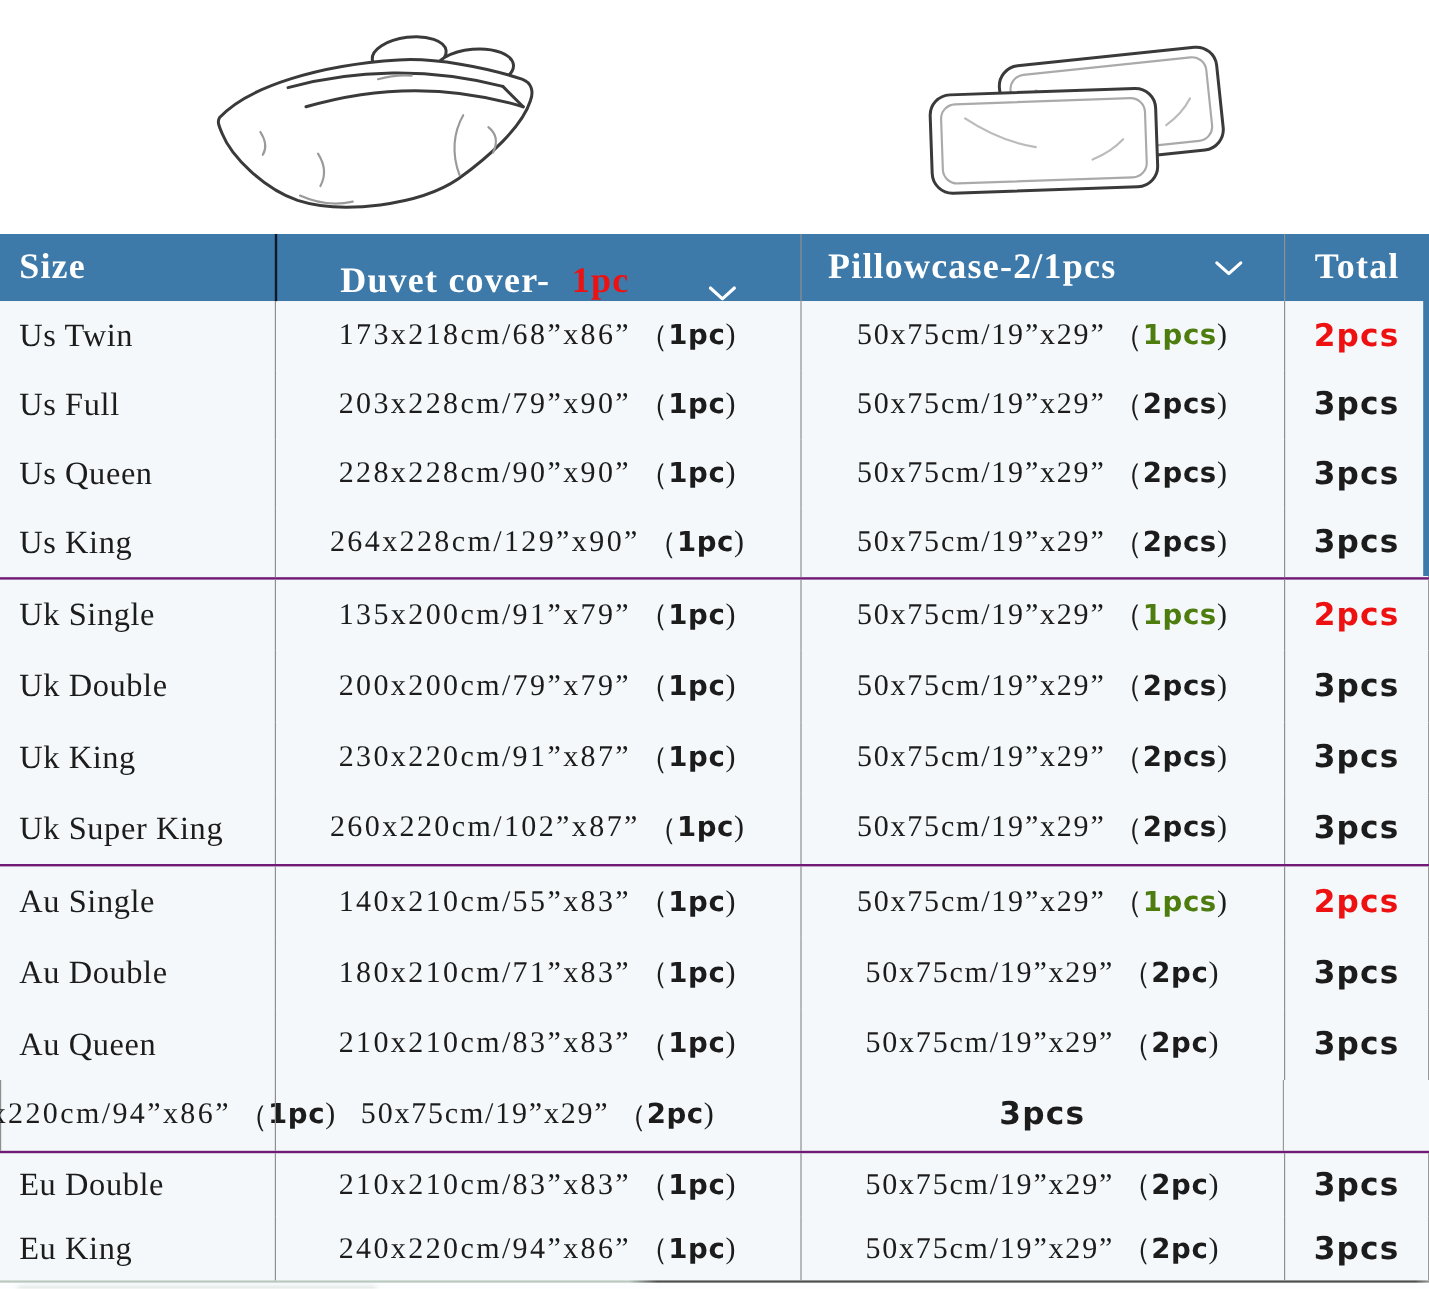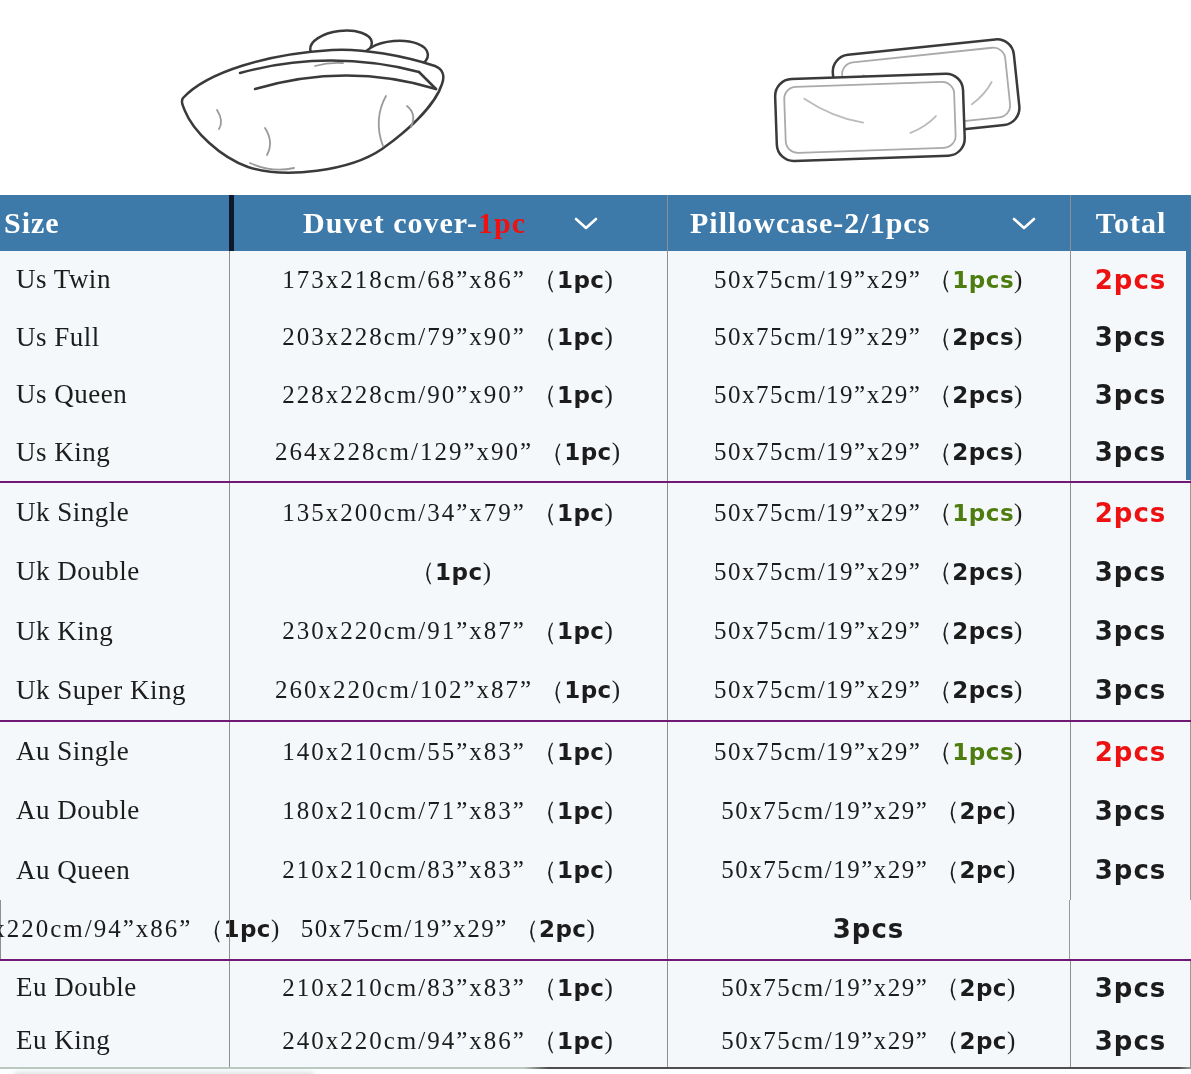--- a/index.html
+++ b/index.html
@@ -7,22 +7,22 @@
          font-family:"Liberation Serif",serif;color:#1c1c1c;}
   
   .hero{position:absolute;left:0;top:0;width:1191px;height:195px;background:#fff;}
   .bed-svg{position:absolute;left:145px;top:10px;}
   .pillows-svg{position:absolute;left:760px;top:14px;}
   
   .sizetable{position:absolute;left:0;top:195px;width:1191px;}
   .thead{display:grid;grid-template-columns:229px 438px 403px 121px;height:56px;
          background:#3d7aa9;color:#fff;align-items:center;}
   .th{font-weight:bold;font-size:30px;letter-spacing:1px;white-space:nowrap;}
-  .th.size{padding-left:4px;}
-  .th.duvet{display:flex;align-items:center;justify-content:center;border-left:5px solid #0f172a;height:100%;}
+  .th.size{padding-left:16px;}
+  .th.duvet{display:flex;align-items:flex-end;justify-content:center;border-left:2px solid #0f172a;height:100%;gap:18px;}
   .th.pillow{display:flex;align-items:center;justify-content:space-between;border-left:1px solid #8f8f8f;height:100%;padding:0 34px 0 22px;box-sizing:border-box;}
   .th.total{display:flex;align-items:center;justify-content:center;border-left:1px solid #8f8f8f;height:100%;}
   .chev{display:inline-flex;align-items:center;margin-left:48px;cursor:pointer;}
   .th.pillow .chev{margin-left:0;}
   .red{color:#ee1111;}
   
   .tbody{background:#f5f8fa;}
   .section{border-top:2px solid #701a75;}
   .section:first-child{border-top:none;}
   .row{display:grid;grid-template-columns:229px 438px 403px 121px;align-items:center;}
@@ -177,36 +177,37 @@
               <b class="qty">2pcs</b>
               <span class="paren-close">)</span>
     </div>
     <div class="cell total">3pcs</div>
   </div>
         </div>
         <div class="section sec-uk">
           <div class="row">
     <div class="cell size">Uk Single</div>
     <div class="cell duvet">
-      <span>135x200cm/34”x79”</span>
+      <span>135x200cm/91”x79”</span>
               <span class="paren">（</span>
               <b class="qty">1pc</b>
               <span class="paren-close">)</span>
     </div>
     <div class="cell pillow red-qty">
       <span>50x75cm/19”x29”</span>
               <span class="paren">（</span>
               <b class="qty">1pcs</b>
               <span class="paren-close">)</span>
     </div>
     <div class="cell total red">2pcs</div>
   </div>
           <div class="row">
     <div class="cell size">Uk Double</div>
     <div class="cell duvet">
+      <span>200x200cm/79”x79”</span>
               <span class="paren">（</span>
               <b class="qty">1pc</b>
               <span class="paren-close">)</span>
     </div>
     <div class="cell pillow">
       <span>50x75cm/19”x29”</span>
               <span class="paren">（</span>
               <b class="qty">2pcs</b>
               <span class="paren-close">)</span>
     </div>

